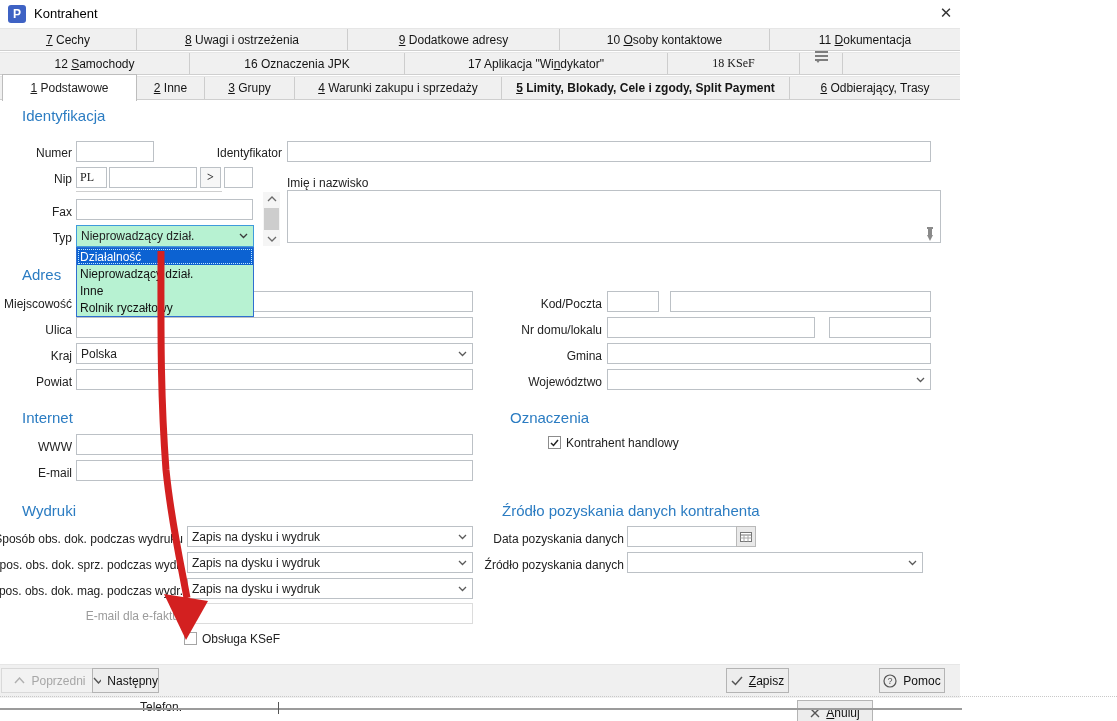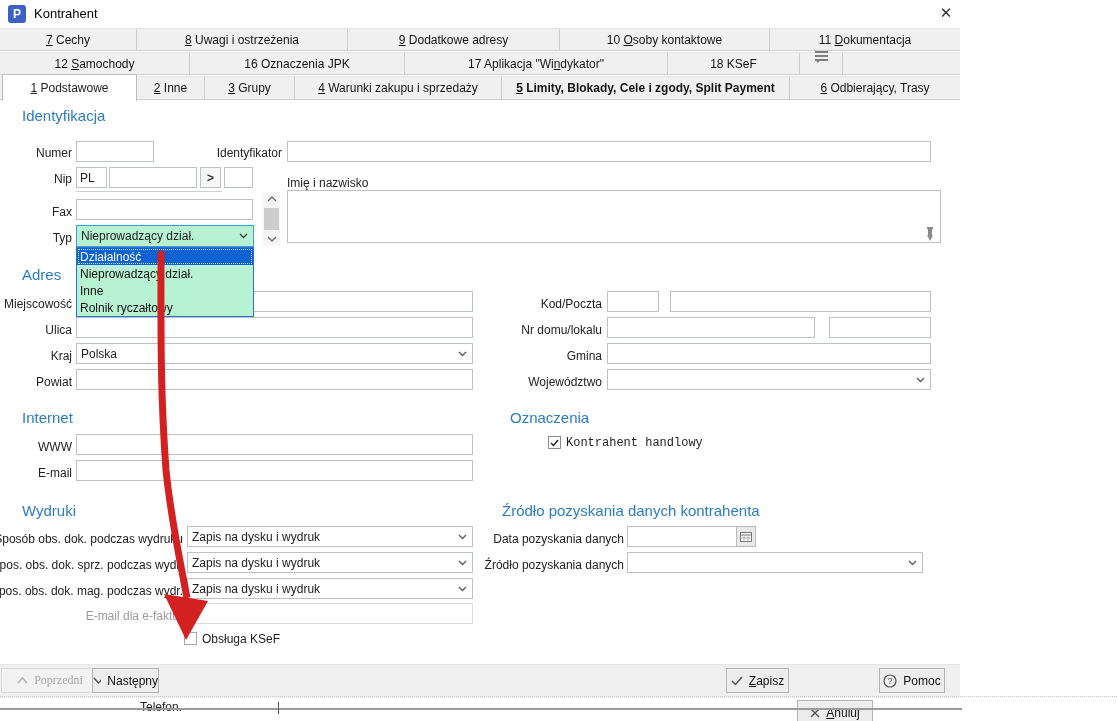--- a/index.html
+++ b/index.html
@@ -22,21 +22,21 @@
               border:1px solid #bdbdbd;border-bottom:none;box-sizing:border-box;display:flex;align-items:center;
               justify-content:center;z-index:3;}
   .hlines i{display:block;width:13px;height:2px;background:#7e7e7e;margin:0 0 2px 0;}
   .hcaret{width:0;height:0;border:3px solid transparent;border-top:4px solid #7e7e7e;margin:0 auto;}
   
   .hd{position:absolute;font-size:15px;color:#2b7cc2;white-space:nowrap;}
   .fl{position:absolute;text-align:right;white-space:nowrap;color:#222;}
   .fl.dis{color:#9b9b9b;}
   
   .ip{position:absolute;box-sizing:border-box;background:#fff;border:1px solid #bcc1c6;
-      font-family:Liberation Sans, sans-serif;font-size:12px;padding:0 3px;color:#222;text-align:right;}
+      font-family:Liberation Serif, serif;font-size:12px;padding:0 3px;color:#222;text-align:right;}
   .ip.dis{border-color:#dcdcdc;}
   .sel{position:absolute;box-sizing:border-box;background:#fff;border:1px solid #bcc1c6;
        display:flex;align-items:center;padding:0 18px 0 4px;white-space:nowrap;}
   .chev{position:absolute;right:5px;top:50%;transform:translateY(-50%);line-height:0;}
   .combo-green{background:#b7f2d2;border:1px solid #3f9bdc;}
   .ddlist{position:absolute;left:76px;top:247px;width:178px;background:#b7f2d2;border:1px solid #2f6fd0;
           box-sizing:border-box;z-index:5;}
   .dditem{height:17px;display:flex;align-items:center;padding:0 3px;white-space:nowrap;color:#111;text-align:right;}
   .dditem.selx{background:#0c62d2;color:#fff;outline:1px dotted #bfe8ff;outline-offset:-2px;}
   
@@ -86,21 +86,21 @@
   <div class="trow" style="top:52px;">
     <div class="tcell" style="width:190px;">
         <span>12 <u>S</u>amochody</span>
       </div>
     <div class="tcell" style="width:215px;">
         <span>16 Oznaczenia JPK</span>
       </div>
     <div class="tcell" style="width:263px;">
         <span>17 Aplikacja "Wi<u>n</u>dykator"</span>
       </div>
-    <div class="tcell" style="width:132px;">
+    <div class="tcell" style="width:132px;font-family:Liberation Serif, serif;">
         <span>18 KSeF</span>
       </div>
     <div class="tcell" style="width:43px;">
       <span class="hlines"><i></i><i></i><i></i><span class="hcaret"></span></span>
     </div>
     <div class="tcell" style="flex:1;border-right:none;"></div>
   </div>
 
   <div class="trow" style="top:76px;height:24px;">
     <div class="tcell" style="width:137px;"></div>
@@ -229,21 +229,21 @@
   <input class="ip" style="left: 76px; top: 434px; width: 397px; height: 21px;">
   <div class="fl" style="left:-8px;top:466px;width:80px;">E-mail</div>
   <input class="ip" style="left: 76px; top: 460px; width: 397px; height: 21px;">
 
   <div class="hd" style="left:510px;top:409px;">Oznaczenia</div>
   <div class="cb" style="left:548px;top:436px;">
     <svg width="9" height="8">
         <path d="M1 4 L3.5 6.5 L8 1" stroke="#222" stroke-width="1.5" fill="none"></path>
       </svg>
   </div>
-  <div class="fl" style="left:566px;top:436px;text-align:center;font-family:Liberation Mono, monospace;">Kontrahent handlowy</div>
+  <div class="fl" style="left:566px;top:436px;text-align:center;">Kontrahent handlowy</div>
 
   <div class="hd" style="left:22px;top:502px;">Wydruki</div>
   <div class="fl" style="left:-20px;top:532px;width:203px;">Sposób obs. dok. podczas wydruku</div>
   <div class="sel" style="left:187px;top:526px;width:286px;height:21px;">
     <span>Zapis na dysku i wydruk</span>
     <span class="chev">
         <svg width="9" height="6">
           <path d="M1 1 L4.5 4.5 L8 1" stroke="#5a5a5a" stroke-width="1.3" fill="none"></path>
         </svg>
       </span>
@@ -287,21 +287,21 @@
   <div class="sel" style="left:627px;top:552px;width:296px;height:21px;">
     <span></span>
     <span class="chev">
         <svg width="9" height="6">
           <path d="M1 1 L4.5 4.5 L8 1" stroke="#5a5a5a" stroke-width="1.3" fill="none"></path>
         </svg>
       </span>
   </div>
 
   <div class="abs" style="left:0;top:664px;width:960px;height:33px;background:#f0f0f0;border-top:1px solid #e6e6e6;"></div>
-  <div class="btn dis" style="left:1px;top:668px;width:98px;height:25px;font-family:Liberation Serif, serif;">
+  <div class="btn dis" style="left:1px;top:668px;width:98px;height:25px;">
     <svg width="11" height="7">
         <path d="M1 6 L5.5 1 L10 6" stroke="#b0b0b0" stroke-width="1.4" fill="none"></path>
       </svg>
     <span>Poprzedni</span>
   </div>
   <div class="btn" style="left:92px;top:668px;width:67px;height:25px;">
     <svg width="11" height="7">
         <path d="M1 1 L5.5 6 L10 1" stroke="#555" stroke-width="1.4" fill="none"></path>
       </svg>
     <span>Następny</span>

